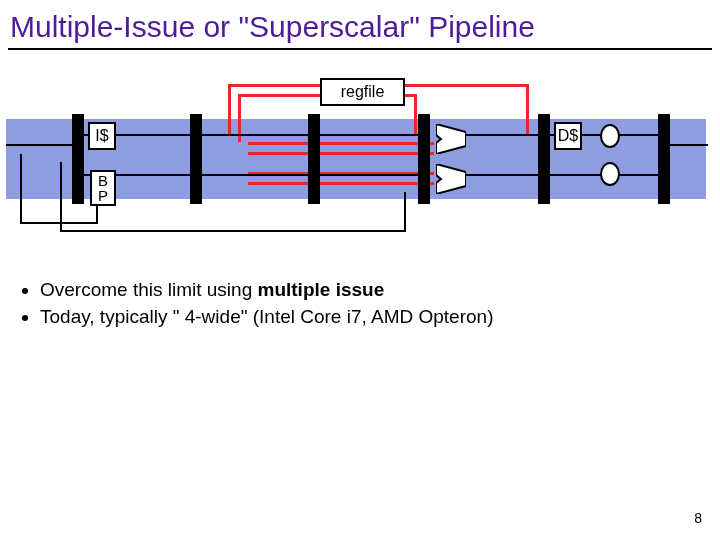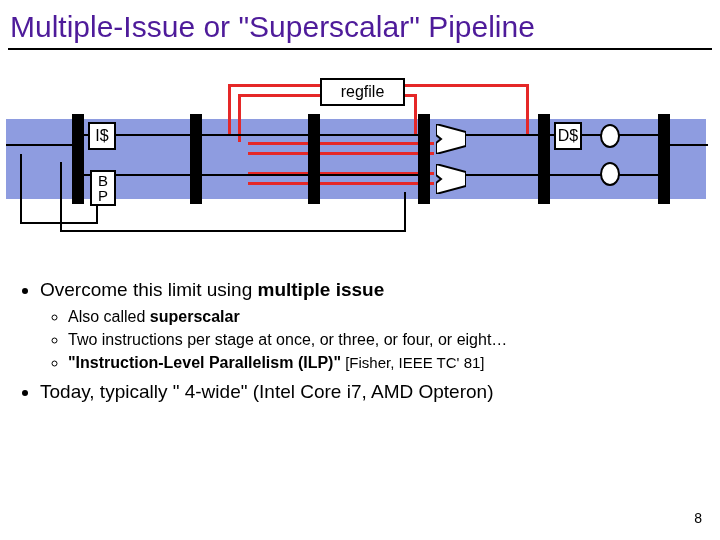--- a/index.html
+++ b/index.html
@@ -180,27 +180,18 @@
   </svg>
 
   <div class="circle" style="left:600px; top:50px;"></div>
   <div class="circle" style="left:600px; top:88px;"></div>
 </div>
 
 <div class="content">
   <ul>
     <li>
       <span>Overcome this limit using </span><b>multiple issue</b>
-      <ul>
-        <li>
-          <span>Also called </span><b>superscalar</b>
-        </li>
-        <li>Two instructions per stage at once, or three, or four, or eight…</li>
-        <li>
-          <b>"Instruction-Level Parallelism (ILP)"</b><span class="cite"> [Fisher, IEEE TC' 81]</span>
-        </li>
-      </ul>
     </li>
     <li>Today, typically " 4-wide" (Intel Core i7, AMD Opteron)</li>
   </ul>
 </div>
 
 <div class="pagenum">8</div>
 
 </body></html>

